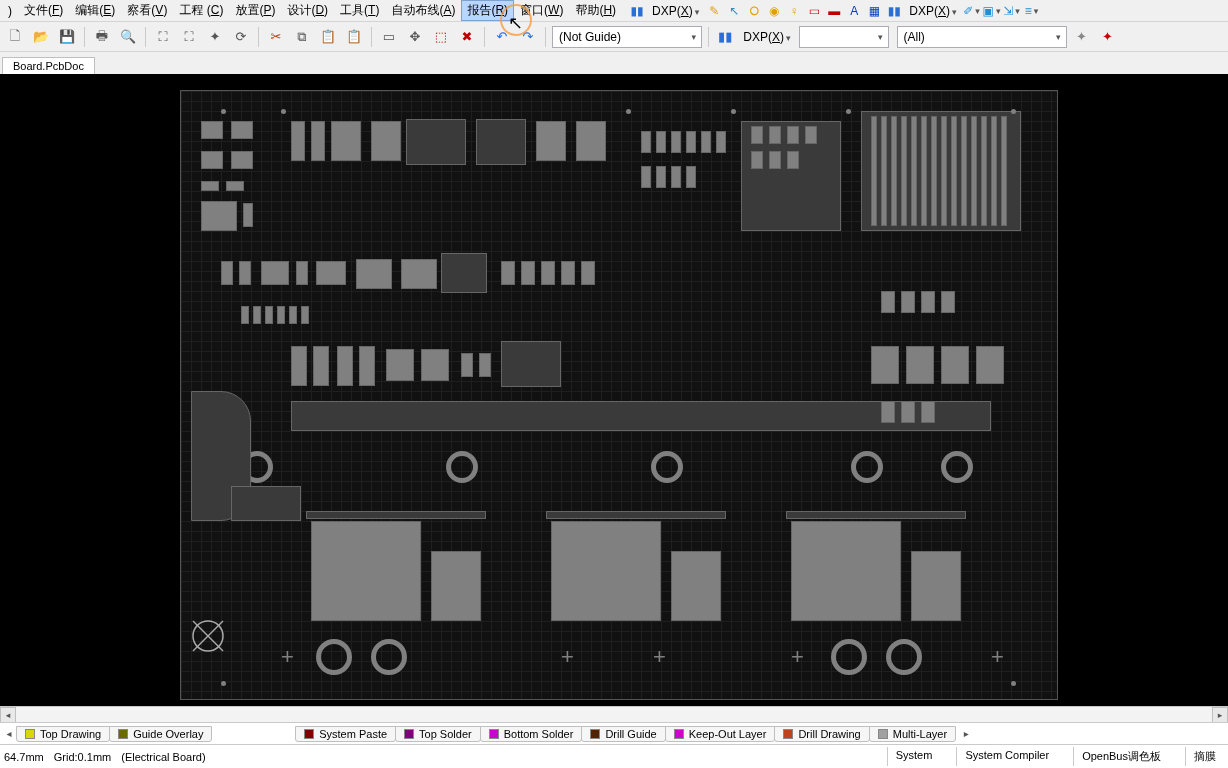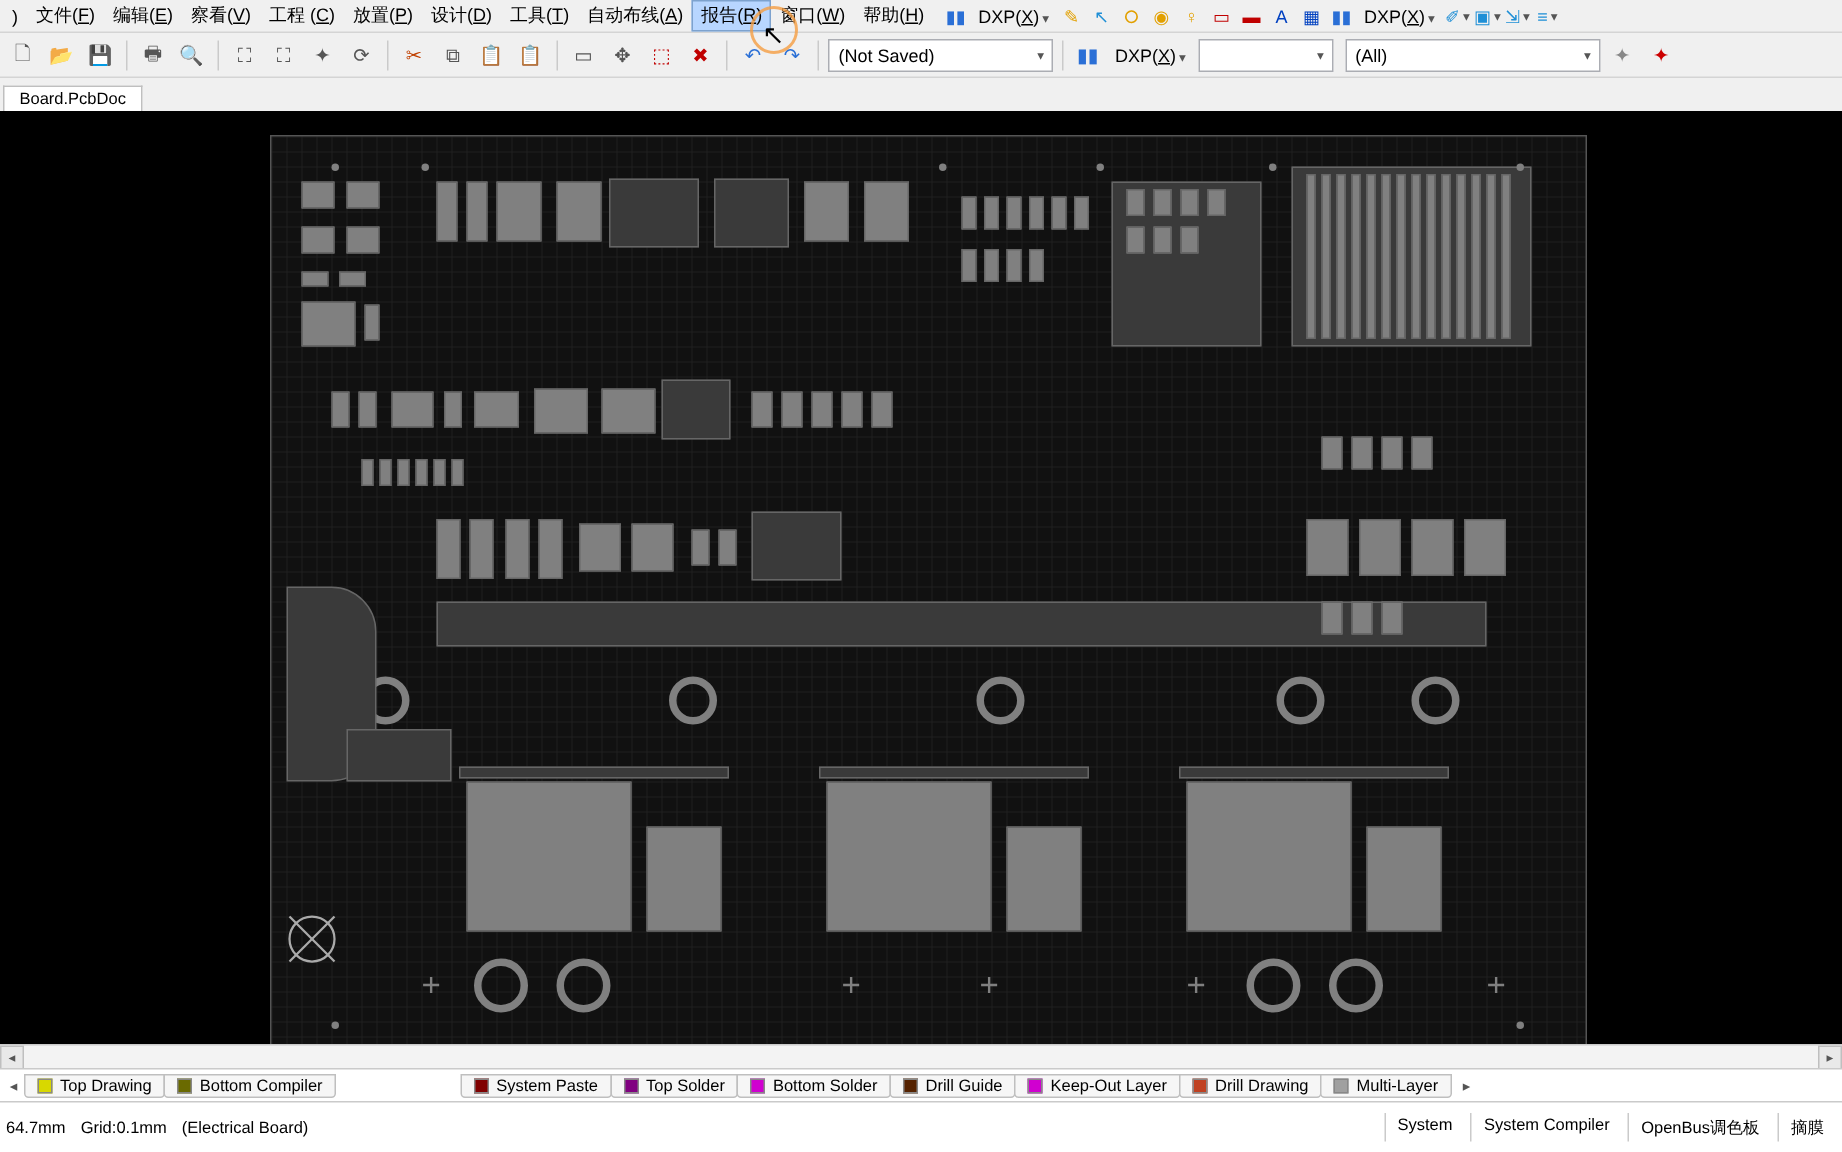--- a/index.html
+++ b/index.html
@@ -205,33 +205,33 @@
     display: inline-block;
     width: 10px; height: 10px;
     border: 1px solid #888;
   }
   .layer-nav {
     width: 14px; text-align: center; color: #555; font-size: 10px;
   }
 
   
   .statusbar {
-    height: 34px;
+    height: 24px;
     background: #fff;
     border-top: 1px solid #cacaca;
     display: flex;
     align-items: center;
     font-size: 11px;
     padding: 0 4px;
     gap: 10px;
   }
   .statusbar .right {
     margin-left: auto;
     display: flex;
-    gap: 4px;
+    gap: 16px;
     justify-content: space-between;
   }
   .panel-btn {
     border-left: 1px solid #cacaca;
     padding: 2px 8px;
   }
 </style>
 </head>
 <body>
 
@@ -294,21 +294,21 @@
   <span class="tb-btn">▭</span>
   <span class="tb-btn">✥</span>
   <span class="tb-btn" style="color:#c00000">⬚</span>
   <span class="tb-btn" style="color:#c00000">✖</span>
   <span class="tb-sep"></span>
   <span class="tb-btn" style="color:#2a6fd6">↶</span>
   <span class="tb-btn" style="color:#2a6fd6">↷</span>
   <span class="tb-sep"></span>
 
   <div class="combo-box" style="width:150px">
-    <span style="flex:1">(Not Saved)</span>
+    <span style="flex:1">(Not Guide)</span>
       <span class="dd">▾</span>
   </div>
   <span class="tb-sep"></span>
 
   <span class="tb-btn" style="color:#2a6fd6;width:auto;padding:0 2px">▮▮</span>
   <span class="dxp-label tiny-dd">DXP(<u>X</u>)</span>
 
   <div class="combo-box" style="width:90px">
     <span style="flex:1"></span>
       <span class="dd">▾</span>
@@ -484,21 +484,21 @@
 
 <div class="layer-tabs">
   <span class="layer-nav">◂</span>
 
   <span class="layer-tab">
     <span class="sw" style="background:#d8d800"></span>
     <span>Top Drawing</span>
   </span>
   <span class="layer-tab">
     <span class="sw" style="background:#6a6a00"></span>
-    <span>Bottom Compiler</span>
+    <span>Guide Overlay</span>
   </span>
   <span class="layer-tab active">
     <span class="sw" style="background:#808080"></span>
     <span>Top Paste</span>
   </span>
   <span class="layer-tab">
     <span class="sw" style="background:#800000"></span>
     <span>System Paste</span>
   </span>
   <span class="layer-tab">

